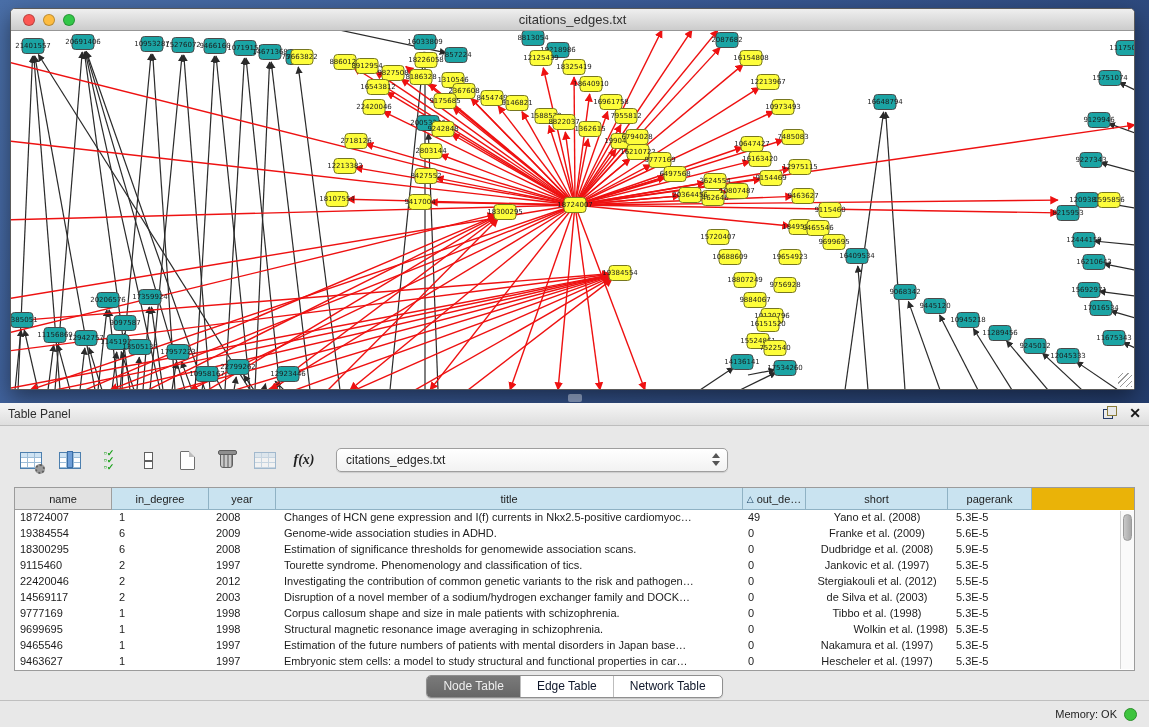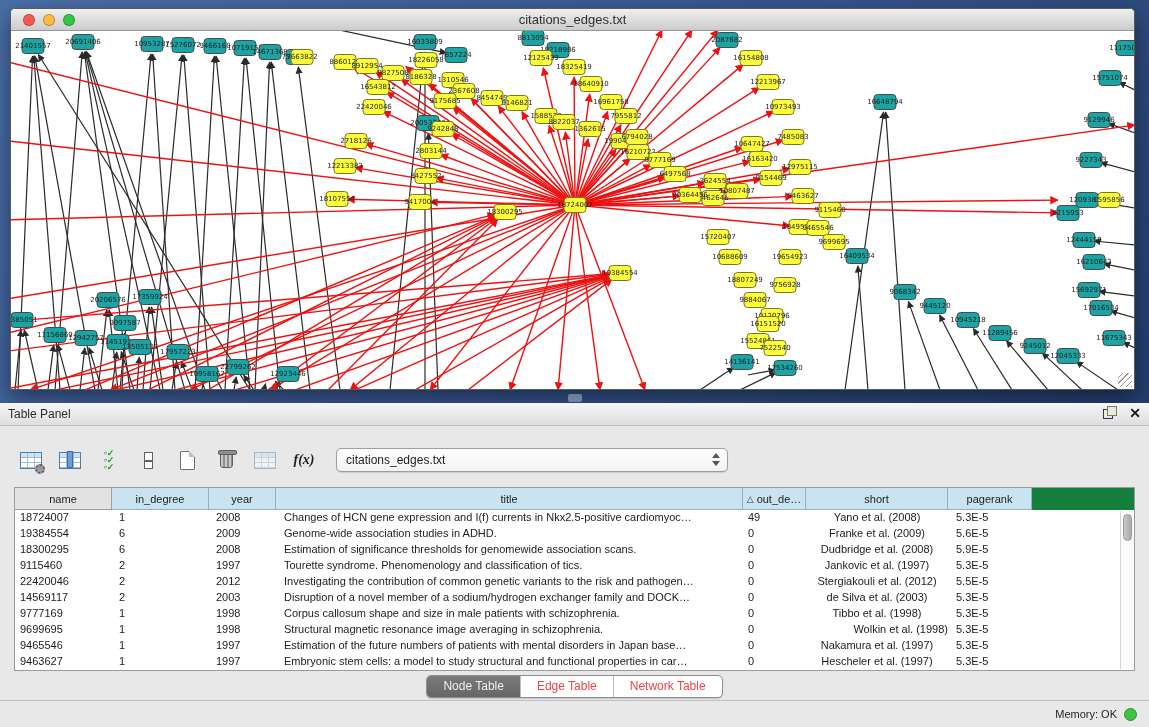--- a/index.html
+++ b/index.html
@@ -76,39 +76,39 @@
     box-shadow:0 1px 1px rgba(0,0,0,.12); }
   .net-select .val { margin-left:9px; font-size:12px; color:#1f1f1f; }
   .net-select .steppers { position:absolute; right:7px; top:4px; display:flex; flex-direction:column; gap:3px; }
   .tri-up { width:0; height:0; border-left:4px solid transparent; border-right:4px solid transparent;
     border-bottom:5px solid #555; }
   .tri-down { width:0; height:0; border-left:4px solid transparent; border-right:4px solid transparent;
     border-top:5px solid #555; }
 
   
   .table-wrap { position:absolute; left:14px; top:84px; width:1121px; height:184px;
-    background:#15803d; border:1px solid #9b9b9b; overflow:hidden; }
+    background:#eab308; border:1px solid #9b9b9b; overflow:hidden; }
   .thead { display:flex; height:22px; }
   .th { border-right:1px solid #8fb2c4; border-bottom:1px solid #8fb2c4; background:#c9e3f0;
     font-size:11px; color:#1d1d1d; display:flex; align-items:center; justify-content:center; gap:3px; }
   .th.gray { background:#e2e2e2; border-right:1px solid #9e9e9e; border-bottom:1px solid #9e9e9e; }
   .sort-glyph { font-size:9px; color:#123a5c; }
   .trow { display:flex; height:16px; }
   .td { font-size:11px; color:#1c1c1c; white-space:nowrap; overflow:hidden; padding-top:1px; }
   .tbody { background:#fff; }
   .vscroll { position:absolute; right:0; top:23px; bottom:1px; width:14px; background:#fafafa;
     border-left:1px solid #d5d5d5; }
   .vthumb { position:absolute; left:2px; top:3px; width:9px; height:27px; border-radius:5px;
     background:linear-gradient(to right,#c9c9c9,#a8a8a8); border:1px solid #9a9a9a; }
 
   
   .tabbar { position:absolute; left:0; right:0; top:272px; display:flex; justify-content:center; }
   .seg { display:flex; border:1px solid #8f8f8f; border-radius:5px; overflow:hidden;
     background:#fff; box-shadow:0 1px 1px rgba(0,0,0,.15); }
-  .seg-btn { padding:3px 16px 4px 16px; font-size:12px; color:#ef4444; border-right:1px solid #bdbdbd; }
+  .seg-btn { padding:3px 16px 4px 16px; font-size:12px; color:#0f172a; border-right:1px solid #bdbdbd; }
   .seg-btn:last-child { border-right:none; }
   .seg-btn.active { background:linear-gradient(#7a7a7a,#666666); color:#efefef; }
 
   
   .status-bar { position:absolute; left:0; bottom:0; width:1149px; height:27px; background:#e8e8e8;
     border-top:1px solid #bfbfbf; display:flex; align-items:center; justify-content:flex-end; gap:7px;
     padding-right:12px; }
   .mem-label { font-size:11px; color:#1d1d1d; }
   .mem-dot { width:13px; height:13px; border-radius:50%; background:#3ec43e; border:1px solid #2c8f2c; }
 </style>

